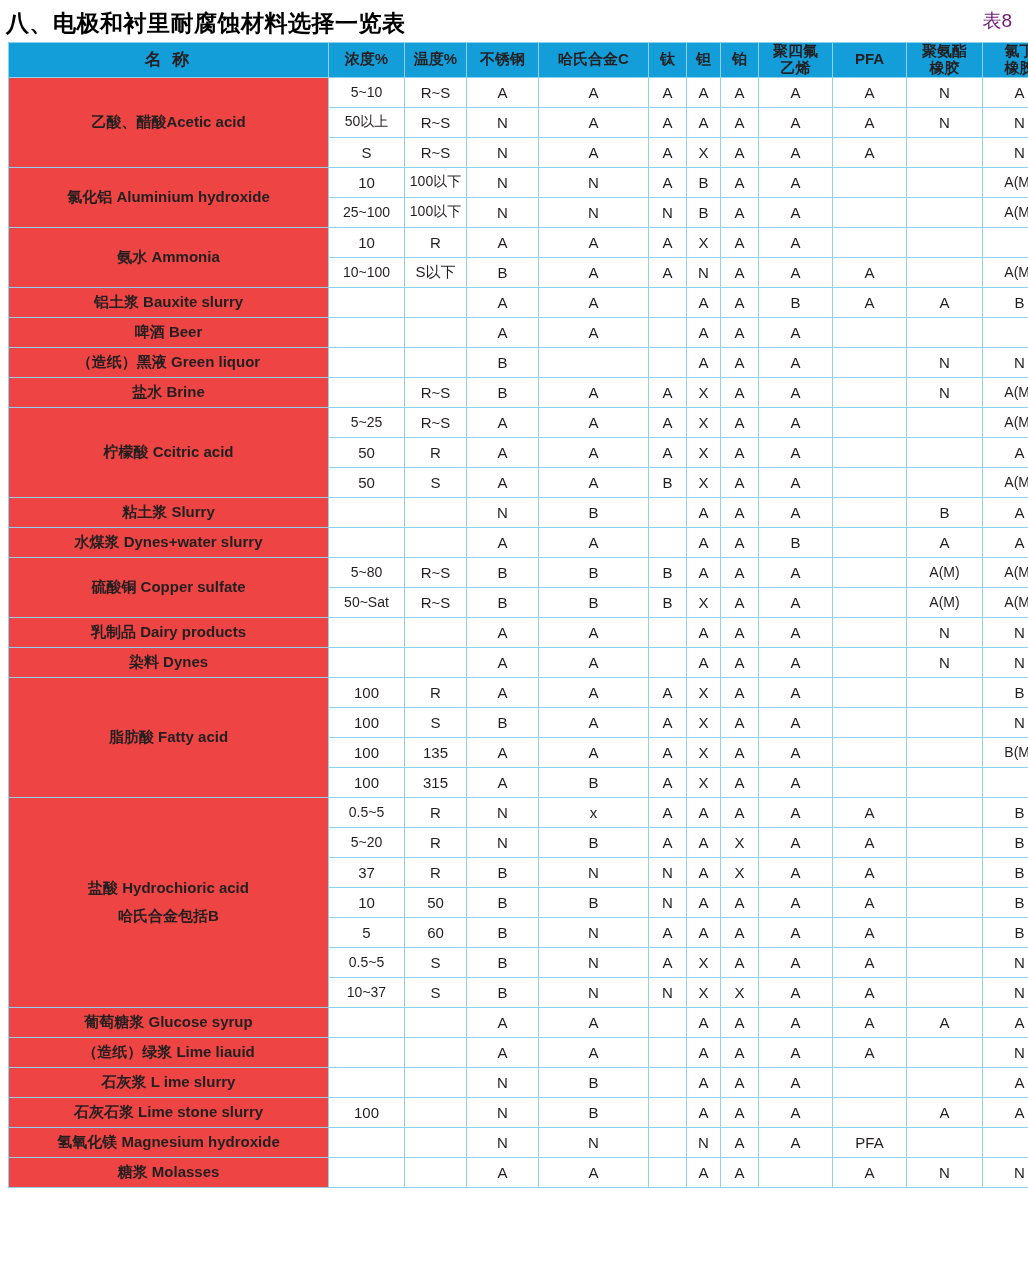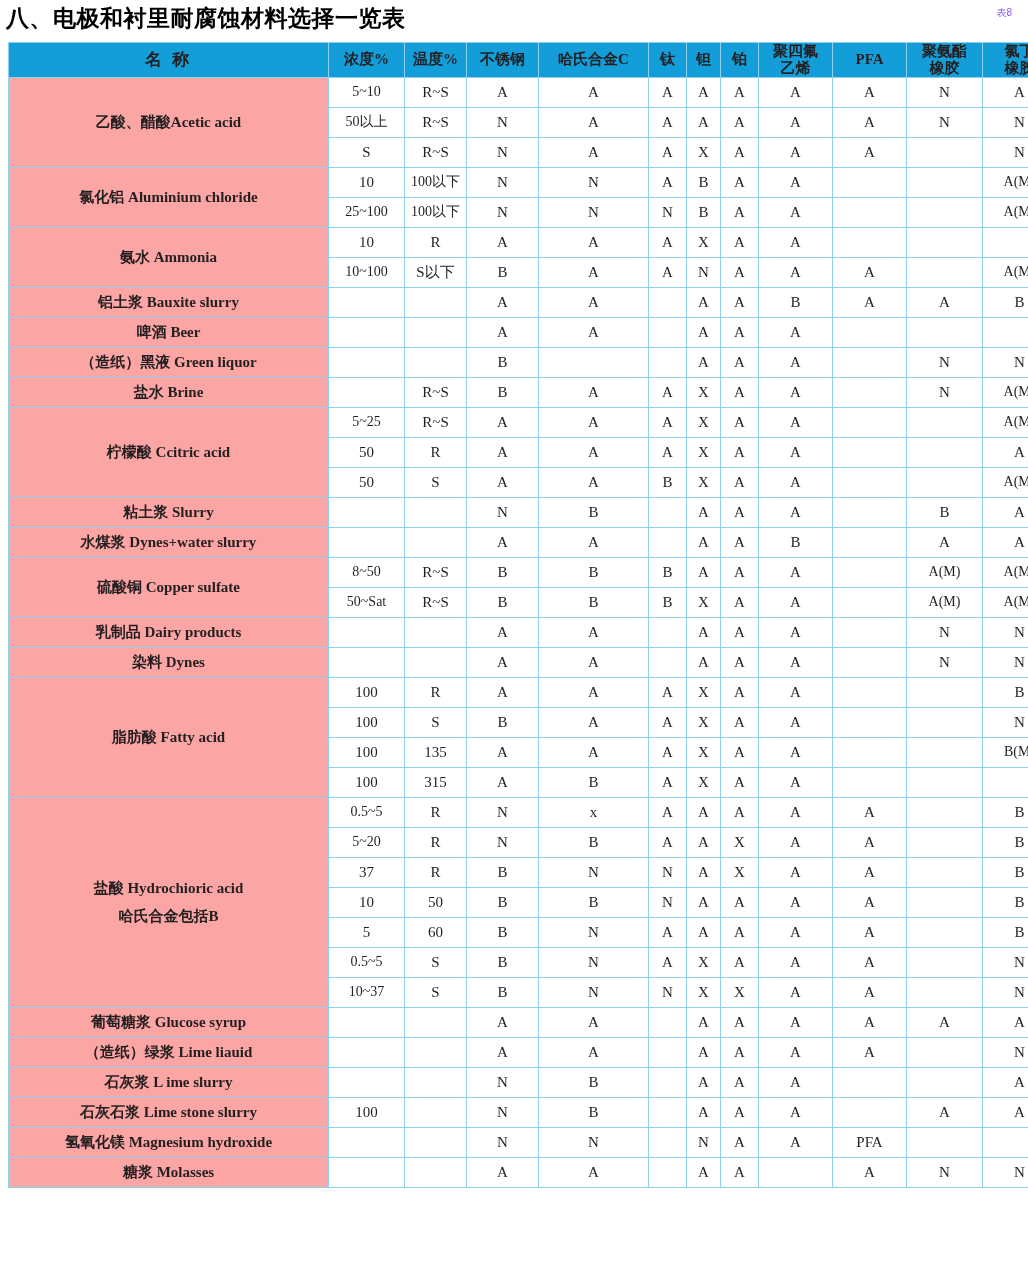--- a/index.html
+++ b/index.html
@@ -7,42 +7,43 @@
     width:1028px;
     background:#ffffff;
     font-family:"Liberation Sans","DejaVu Sans",sans-serif;
     -webkit-font-smoothing:antialiased;
   }
   .page{width:1028px;position:relative;padding:0;box-sizing:border-box;}
 
   
   .titlebar{
     display:flex;
+    align-items:flex-end;
     justify-content:space-between;
     padding:6px 16px 6px 6px;
     height:42px;
     box-sizing:border-box;
   }
   .title{
     font-size:23px;
     font-weight:bold;
     color:#000000;
     letter-spacing:0.5px;
     line-height:1.1;
     white-space:nowrap;
   }
   .table-no{
-    font-size:10px;
-    color:#8b5cf6;
+    font-size:19px;
+    color:#701a75;
     white-space:nowrap;
     padding-bottom:2px;
   }
 
   
-  .tbl-wrap{padding:0 4px 8px 8px;box-sizing:border-box;font-family:Liberation Serif, serif;}
+  .tbl-wrap{padding:0 4px 8px 8px;box-sizing:border-box;}
   table.grid{
     border-collapse:collapse;
     table-layout:fixed;
     width:1012px;
     border:1px solid #6ec6ee;
   }
   table.grid td, table.grid th{
     border:1px solid #8ed2f0;
     padding:0;
     margin:0;
@@ -64,21 +65,21 @@
     line-height:1.12;
     border:1px solid #7fcdee;
   }
   thead th.name-h{
     font-size:17px;
     letter-spacing:3px;
   }
   thead th.two-line{font-size:15px;text-align:center;}
   
   td.name-cell{
-    background:#fca5a5;
+    background:#ef4444;
     color:#ffffff;
     font-weight:bold;
     font-size:16px;
     text-align:left;
     padding-left:28px;
     line-height:1.5;
     border:1px solid #7fcdee;
     white-space:nowrap;
   }
   td.name-cell.two-line{line-height:1.9;}
@@ -177,21 +178,21 @@
             <td class="val">A</td>
             <td class="val">X</td>
             <td class="val">A</td>
             <td class="val">A</td>
             <td class="val">A</td>
             <td class="val"></td>
             <td class="val">N</td>
           </tr>
           <tr>
             <td class="name-cell" rowspan="2">
-              <div>氯化铝 Aluminium chloride</div>
+              <div>氯化铝 Aluminium hydroxide</div>
             </td>
             <td class="val">10</td>
             <td class="val small">100以下</td>
             <td class="val">N</td>
             <td class="val">N</td>
             <td class="val">A</td>
             <td class="val">B</td>
             <td class="val">A</td>
             <td class="val">A</td>
             <td class="val"></td>
@@ -375,21 +376,21 @@
             <td class="val">A</td>
             <td class="val">B</td>
             <td class="val"></td>
             <td class="val">A</td>
             <td class="val">A</td>
           </tr>
           <tr>
             <td class="name-cell" rowspan="2">
               <div>硫酸铜 Copper sulfate</div>
             </td>
-            <td class="val small">8~50</td>
+            <td class="val small">5~80</td>
             <td class="val">R~S</td>
             <td class="val">B</td>
             <td class="val">B</td>
             <td class="val">B</td>
             <td class="val">A</td>
             <td class="val">A</td>
             <td class="val">A</td>
             <td class="val"></td>
             <td class="val small">A(M)</td>
             <td class="val small">A(M)</td>

